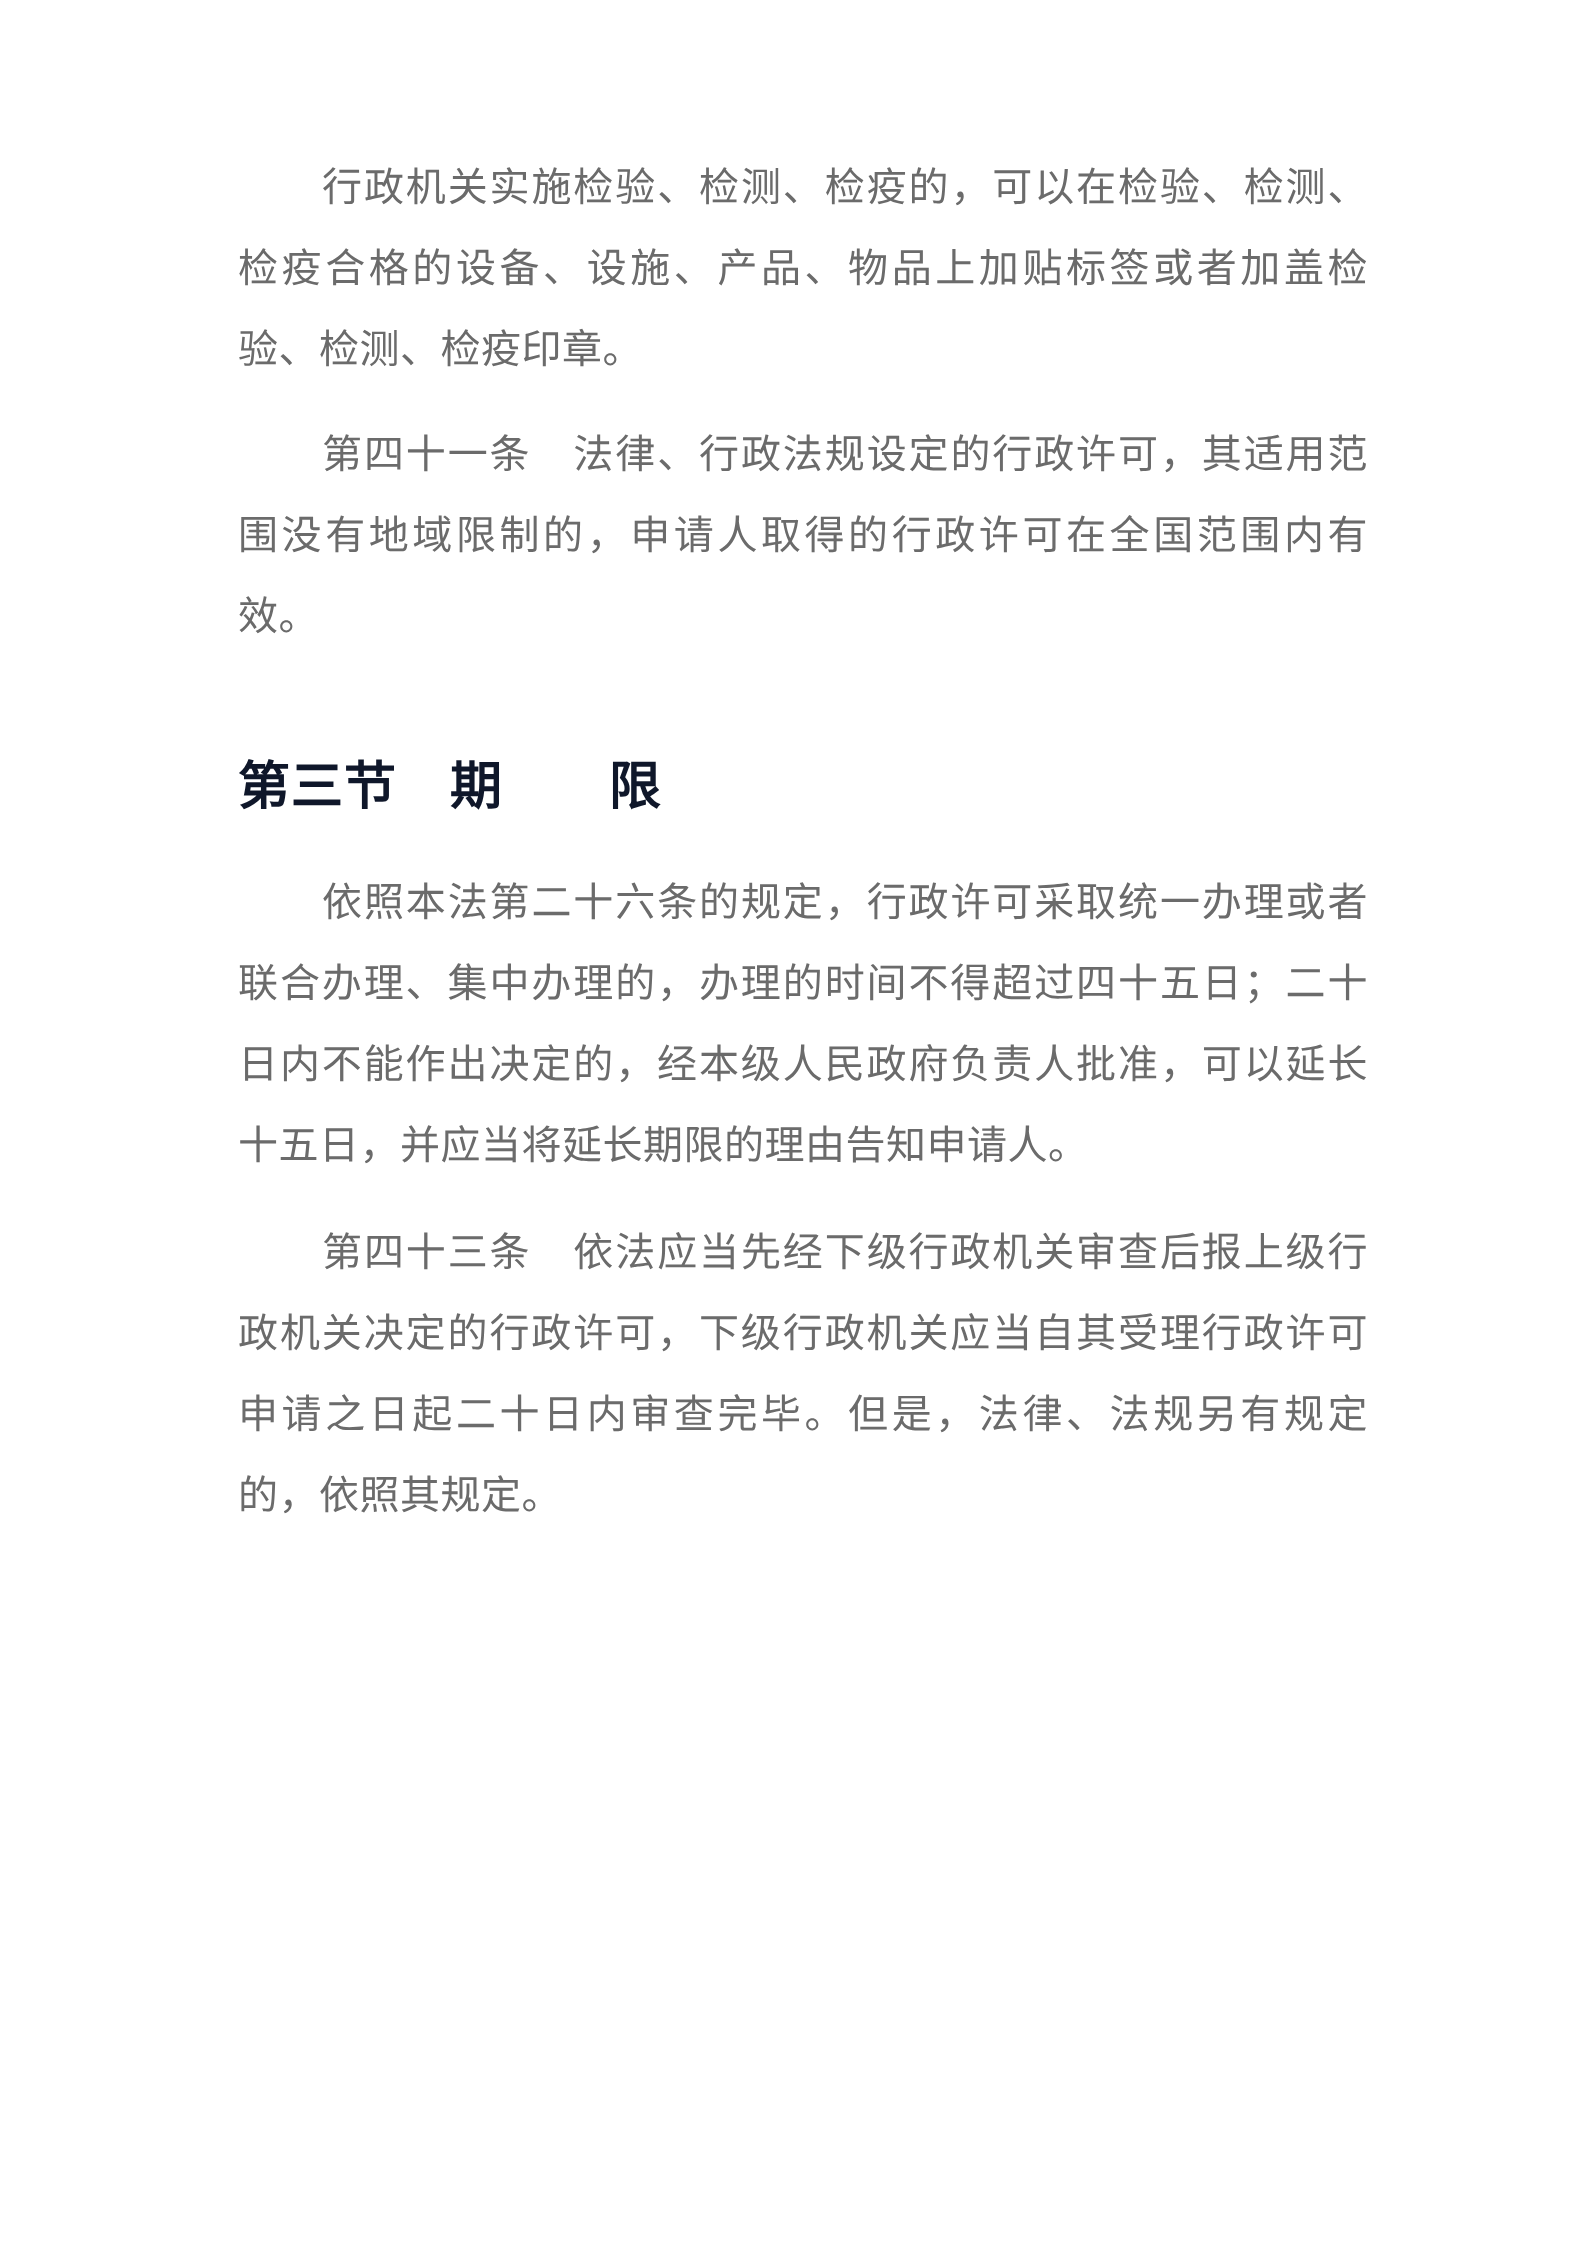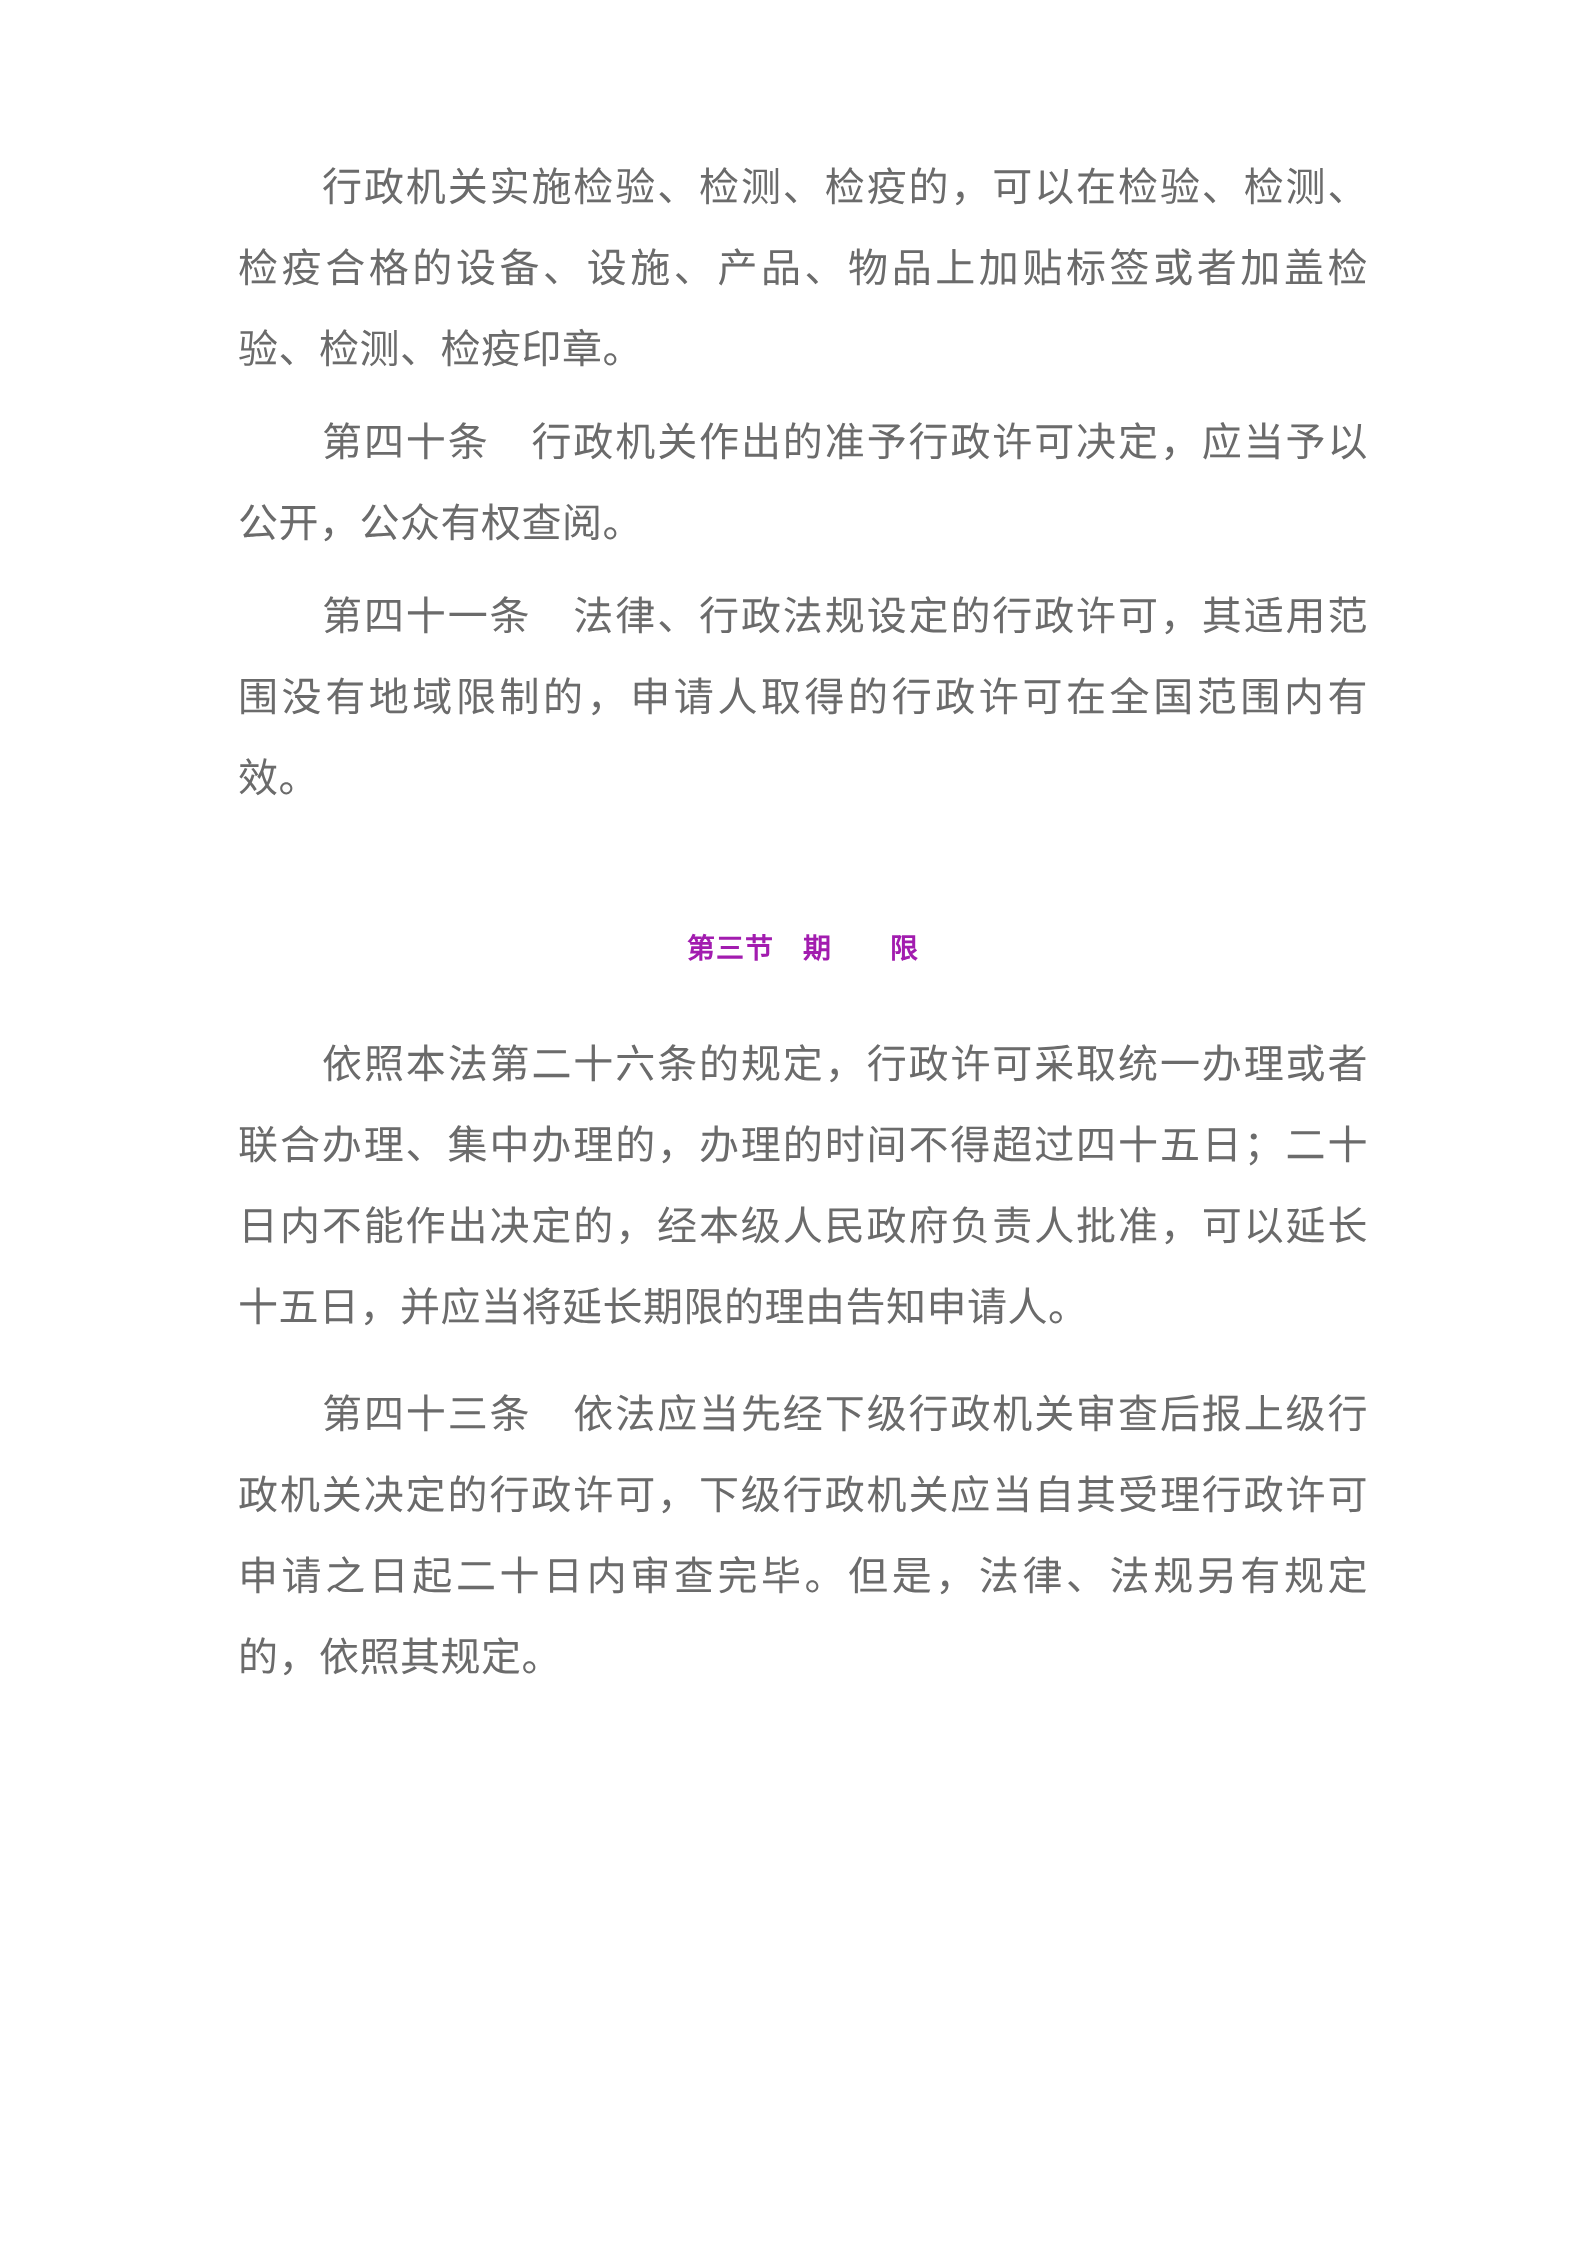--- a/index.html
+++ b/index.html
@@ -43,40 +43,39 @@
 
   .para.indent {
     text-indent: 84px;
   }
 
   .gap-sm { height: 12px; }
   .gap-md { height: 26px; }
   .gap-lg { height: 86px; }
 
   .section-heading {
-    color: #a21caf;
-    font-size: 28px;
+    color: #0f172a;
+    font-size: 52px;
     line-height: 81px;
-    text-align: center;
+    text-align: left;
     letter-spacing: 1px;
     margin: 0;
     white-space: pre;
   }
 </style>
 </head>
 <body>
 
 <div class="page">
   <div class="doc-body">
 
     <p class="para indent">行政机关实施检验、检测、检疫的，可以在检验、检测、检疫合格的设备、设施、产品、物品上加贴标签或者加盖检验、检测、检疫印章。</p>
 
     <div class="gap-sm"></div>
 
-    <p class="para indent">第四十条　行政机关作出的准予行政许可决定，应当予以公开，公众有权查阅。</p>
 
     <div class="gap-sm"></div>
 
     <p class="para indent">第四十一条　法律、行政法规设定的行政许可，其适用范围没有地域限制的，申请人取得的行政许可在全国范围内有效。</p>
 
     <div class="gap-lg"></div>
 
     <h2 class="section-heading">第三节　期　　限</h2>
 
     <div class="gap-sm"></div>

